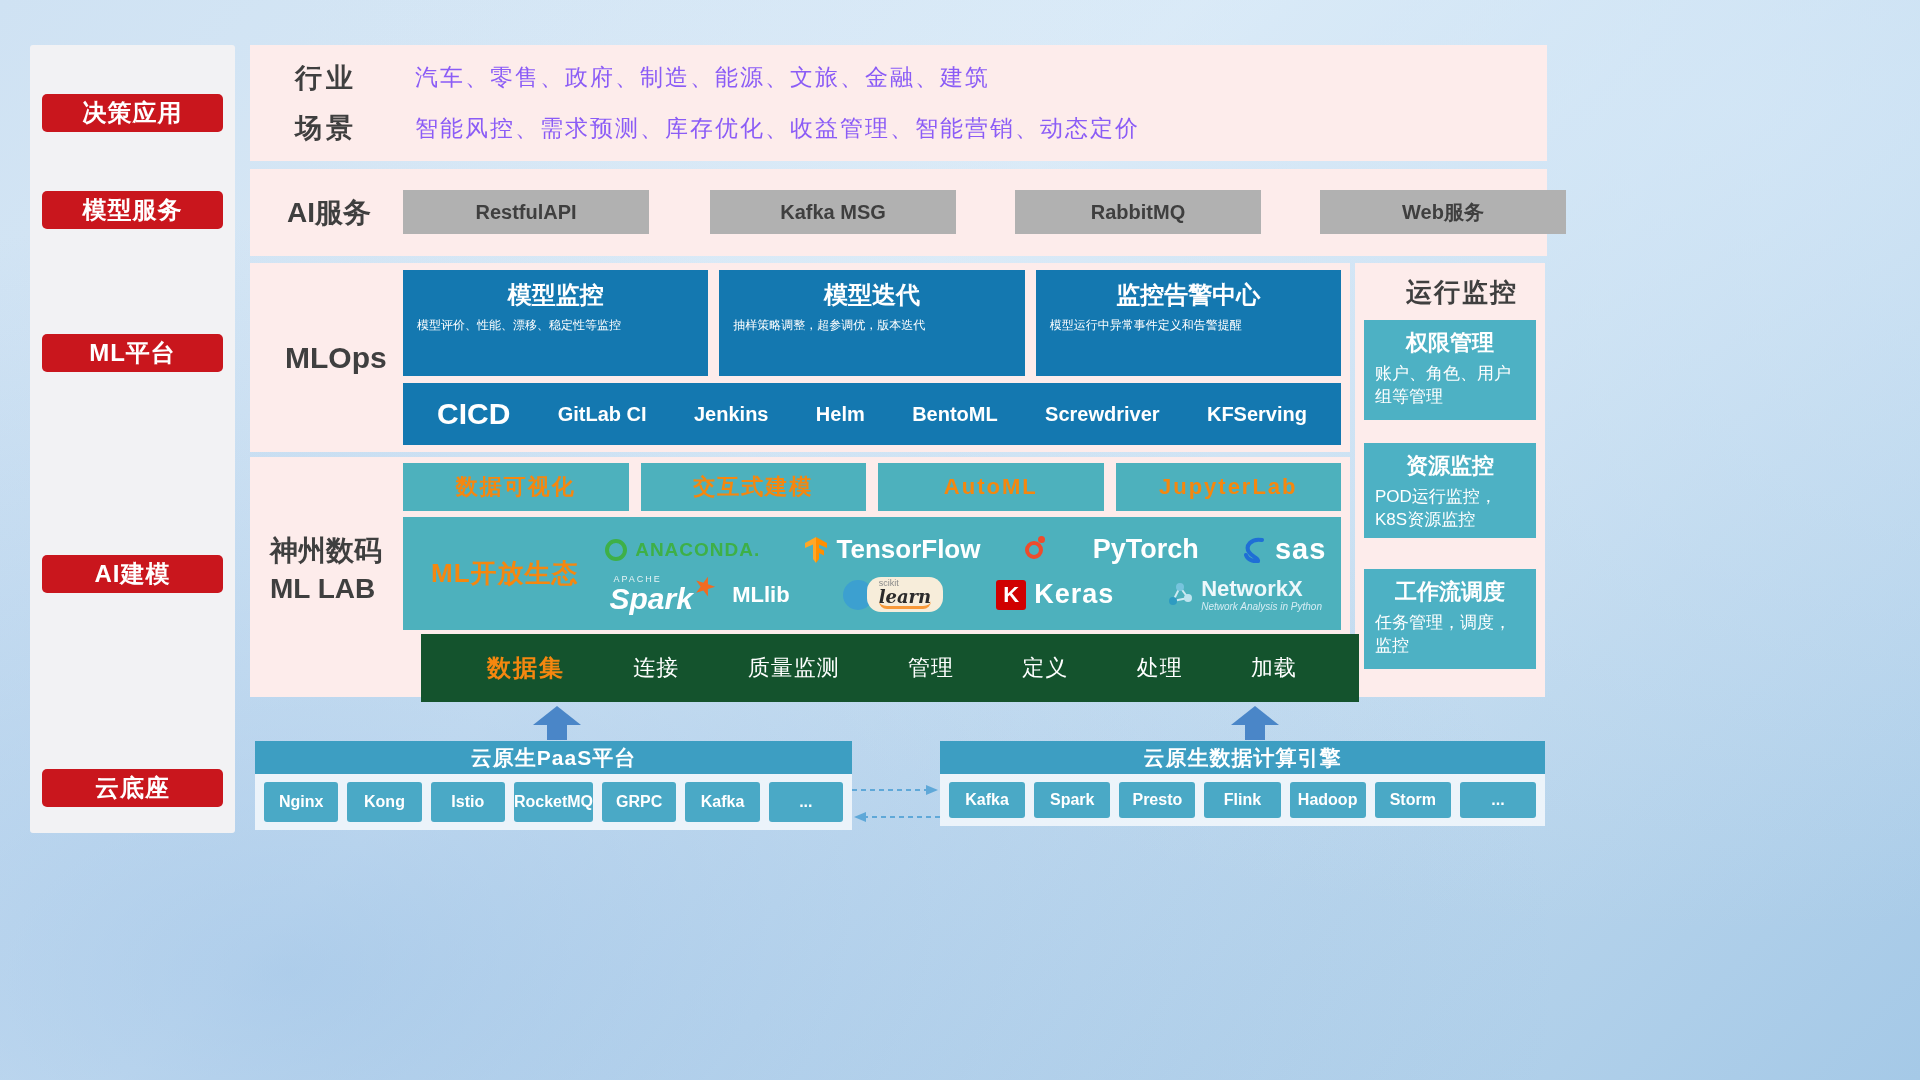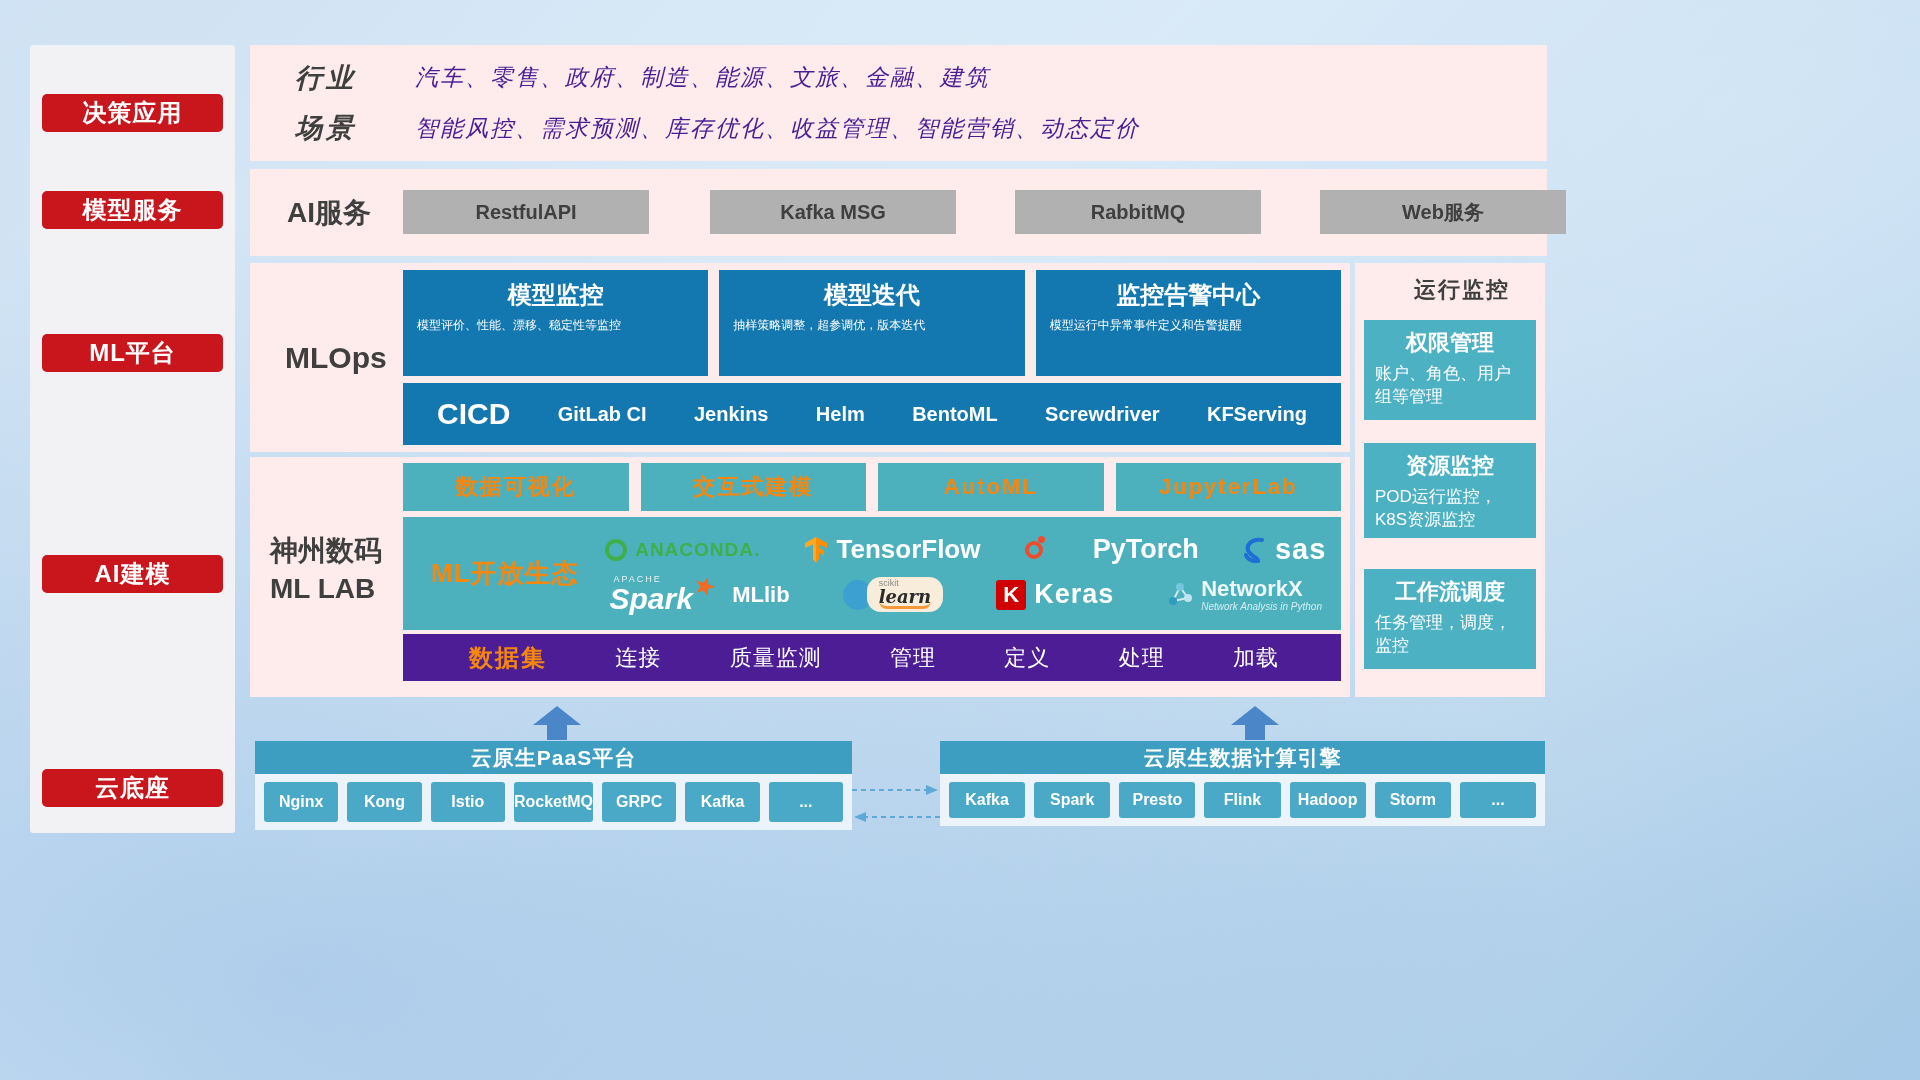--- a/index.html
+++ b/index.html
@@ -24,24 +24,24 @@
   .badge {
     position:absolute; left:12px; width:181px; height:38px;
     background:#c9161d; color:#fff; font-size:24px; font-weight:bold;
     display:flex; align-items:center; justify-content:center;
     border-radius:5px; letter-spacing:1px;
   }
 
   
   .panel { position:absolute; background:#fdeceb; }
   .industry-panel { left:250px; top:45px; width:1297px; height:116px;
-    display:flex; flex-direction:column; justify-content:space-evenly;font-style:italic; }
+    display:flex; flex-direction:column; justify-content:space-evenly; }
   .ind-row { display:flex; align-items:center; padding-left:45px; }
   .ind-label { font-size:27px; font-weight:bold; color:#3f3f3f; width:120px; letter-spacing:4px; }
-  .ind-text { font-size:23px; color:#4c1d95; letter-spacing:2px; }
+  .ind-text { font-size:23px; color:#8b5cf6; letter-spacing:2px; }
 
   .ai-panel { left:250px; top:169px; width:1297px; height:87px; }
   .ai-label { position:absolute; left:37px; top:0; height:87px; display:flex; align-items:center;
     font-size:28px; font-weight:bold; color:#3f3f3f; }
   .gray-btn {
     position:absolute; top:21px; width:246px; height:44px; background:#b1b1b1;
     color:#3f3f3f; font-size:20px; font-weight:bold;
     display:flex; align-items:center; justify-content:center;
   }
 
@@ -55,21 +55,21 @@
   .card-desc { font-size:12px; line-height:1.35; }
   .cicd-bar {
     position:absolute; left:153px; top:120px; width:938px; height:62px; background:#1478b0;
     display:flex; align-items:center; justify-content:space-between; color:#fff; padding:0 34px;
   }
   .cicd-label { font-size:30px; font-weight:bold; }
   .cicd-item { font-size:20px; font-weight:bold; }
 
   
   .monitor-panel { left:1355px; top:263px; width:190px; height:434px; }
-  .monitor-title { text-align:center; font-size:22px; font-weight:bold; color:#3f3f3f; margin-top:12px; letter-spacing:2px;margin-left:24px; }
+  .monitor-title { text-align:center; font-size:26px; font-weight:bold; color:#3f3f3f; margin-top:12px; letter-spacing:2px;margin-left:24px; }
   .mon-card { position:absolute; left:9px; width:172px; background:#4db1c4; color:#fff; padding:8px 11px; }
   .mon-title { text-align:center; font-size:22px; font-weight:bold; margin-bottom:5px; }
   .mon-desc { font-size:17px; line-height:1.35; }
 
   
   .mllab-panel { left:250px; top:457px; width:1100px; height:240px; }
   .mllab-label { position:absolute; left:20px; top:75px; font-size:28px; font-weight:bold; color:#3f3f3f; line-height:1.35; }
   .tools-row { position:absolute; left:153px; top:6px; width:938px; height:48px; display:flex; gap:12px; }
   .tool-chip { flex:1; background:#4db1bd; color:#f5870f; font-size:22px; font-weight:bold;
     display:flex; align-items:center; justify-content:center; letter-spacing:2px; }
@@ -102,21 +102,21 @@
     font-family:"DejaVu Serif","Liberation Serif",serif; border-bottom:3px solid #f89939; border-radius:0 0 8px 8px; }
 
   .keras-k { width:30px; height:30px; background:#d00000; color:#fff; font-size:22px; font-weight:bold;
     display:inline-flex; align-items:center; justify-content:center; border-radius:3px; }
   .keras-text { font-size:27px; font-weight:600; color:#fff; letter-spacing:1px; }
 
   .nx-stack { display:flex; flex-direction:column; line-height:1.15; }
   .nx-text { font-size:22px; font-weight:bold; color:#eef8fb; }
   .nx-sub { font-size:10px; color:#d6edf4;font-style:italic; }
 
-  .dataset-bar { position:absolute; left:153px; top:177px; width:938px; height:47px; background:#4c1d95;
+  .dataset-bar { position:absolute; left:171px; top:177px; width:938px; height:68px; background:#14532d;
     display:flex; align-items:center; justify-content:space-between; padding:0 62px 0 66px; }
   .ds-label { color:#f5870f; font-size:24px; font-weight:bold; letter-spacing:2px; }
   .ds-item { color:#fff; font-size:22px; letter-spacing:1px; }
 
   
   .up-arrow { position:absolute; top:706px; width:48px; height:34px; }
   .up-arrow .head { width:0; height:0; border-left:24px solid transparent; border-right:24px solid transparent;
     border-bottom:19px solid #4a86c8; }
   .up-arrow .stem { width:20px; height:15px; background:#4a86c8; margin:0 auto; }
 

